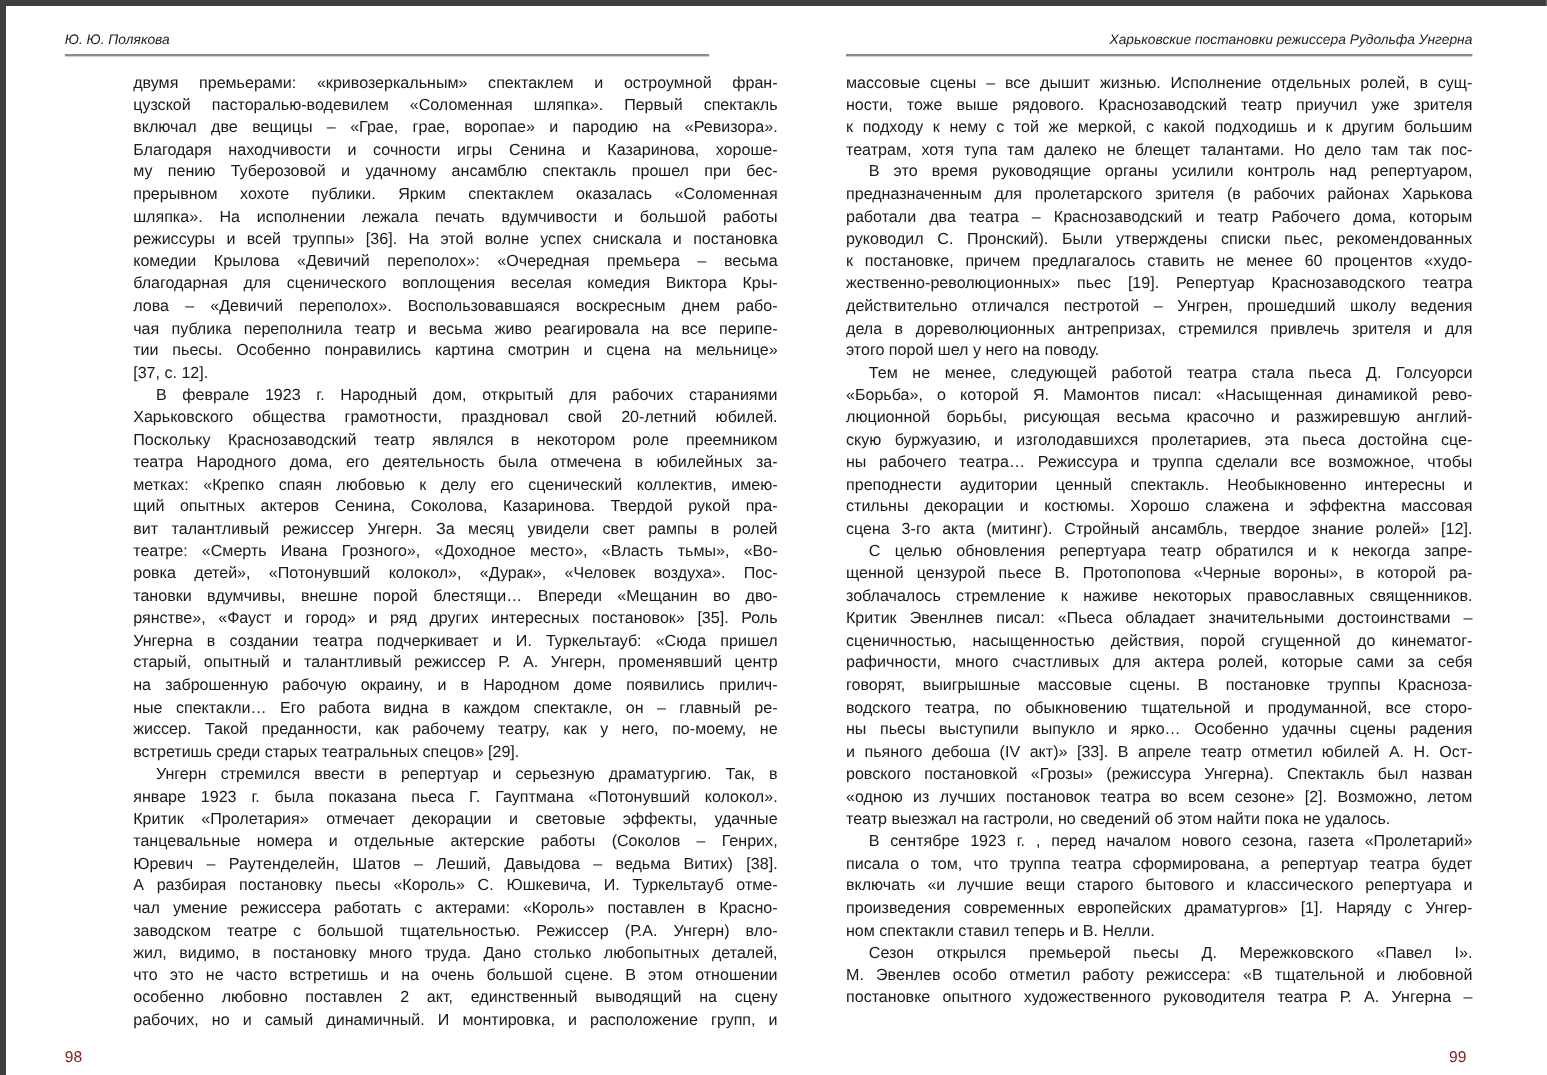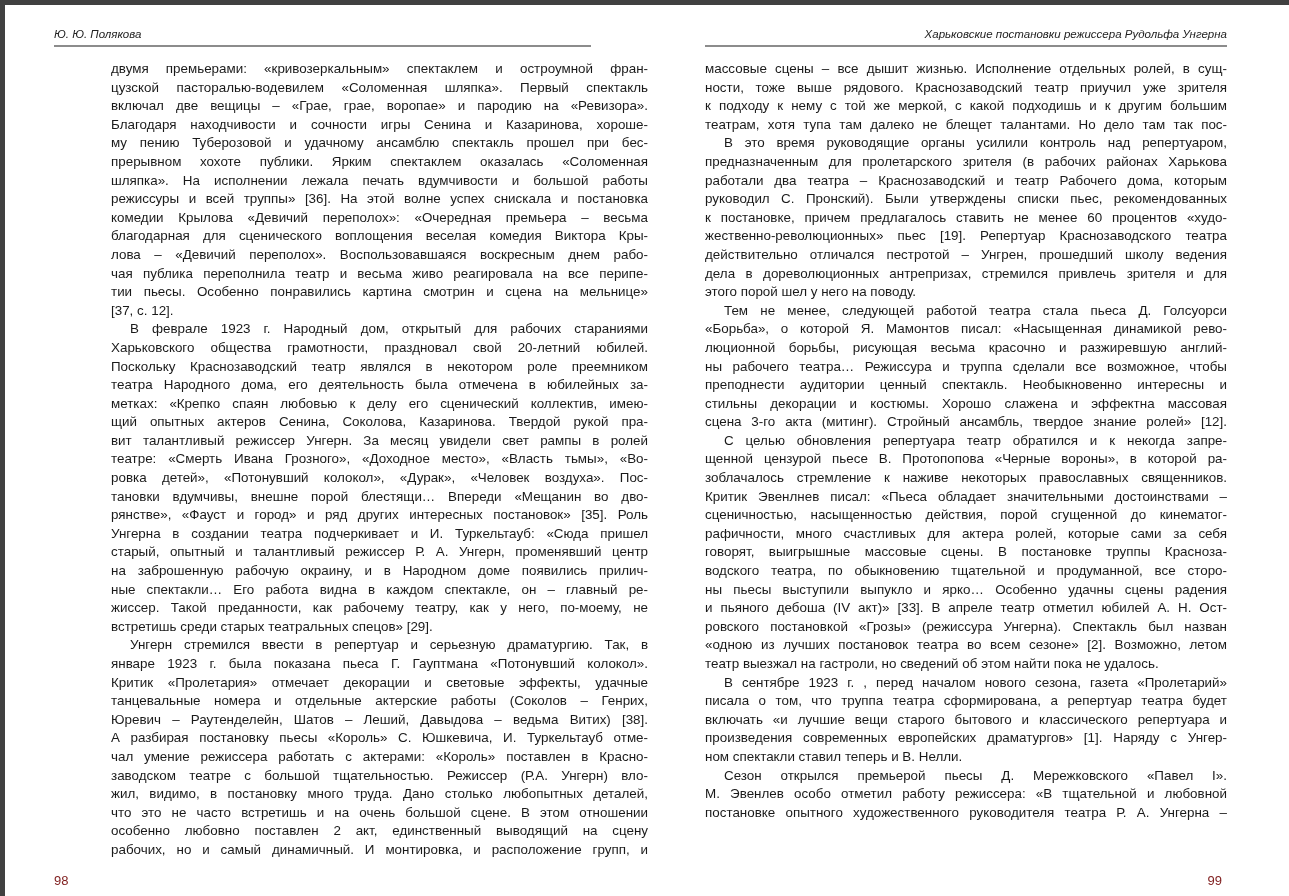--- a/index.html
+++ b/index.html
@@ -133,20 +133,21 @@
         <span class="line">работали два театра – Краснозаводский и театр Рабочего дома, которым</span>
         <span class="line">руководил С. Пронский). Были утверждены списки пьес, рекомендованных</span>
         <span class="line">к постановке, причем предлагалось ставить не менее 60 процентов «худо-</span>
         <span class="line">жественно-революционных» пьес [19]. Репертуар Краснозаводского театра</span>
         <span class="line">действительно отличался пестротой – Унгрен, прошедший школу ведения</span>
         <span class="line">дела в дореволюционных антрепризах, стремился привлечь зрителя и для</span>
         <span class="line last">этого порой шел у него на поводу.</span>
         <span class="line indent">Тем не менее, следующей работой театра стала пьеса Д. Голсуорси</span>
         <span class="line">«Борьба», о которой Я. Мамонтов писал: «Насыщенная динамикой рево-</span>
         <span class="line">люционной борьбы, рисующая весьма красочно и разжиревшую англий-</span>
+        <span class="line">скую буржуазию, и изголодавшихся пролетариев, эта пьеса достойна сце-</span>
         <span class="line">ны рабочего театра… Режиссура и труппа сделали все возможное, чтобы</span>
         <span class="line">преподнести аудитории ценный спектакль. Необыкновенно интересны и</span>
         <span class="line">стильны декорации и костюмы. Хорошо слажена и эффектна массовая</span>
         <span class="line">сцена 3-го акта (митинг). Стройный ансамбль, твердое знание ролей» [12].</span>
         <span class="line indent">С целью обновления репертуара театр обратился и к некогда запре-</span>
         <span class="line">щенной цензурой пьесе В. Протопопова «Черные вороны», в которой ра-</span>
         <span class="line">зоблачалось стремление к наживе некоторых православных священников.</span>
         <span class="line">Критик Эвенлнев писал: «Пьеса обладает значительными достоинствами –</span>
         <span class="line">сценичностью, насыщенностью действия, порой сгущенной до кинематог-</span>
         <span class="line">рафичности, много счастливых для актера ролей, которые сами за себя</span>

